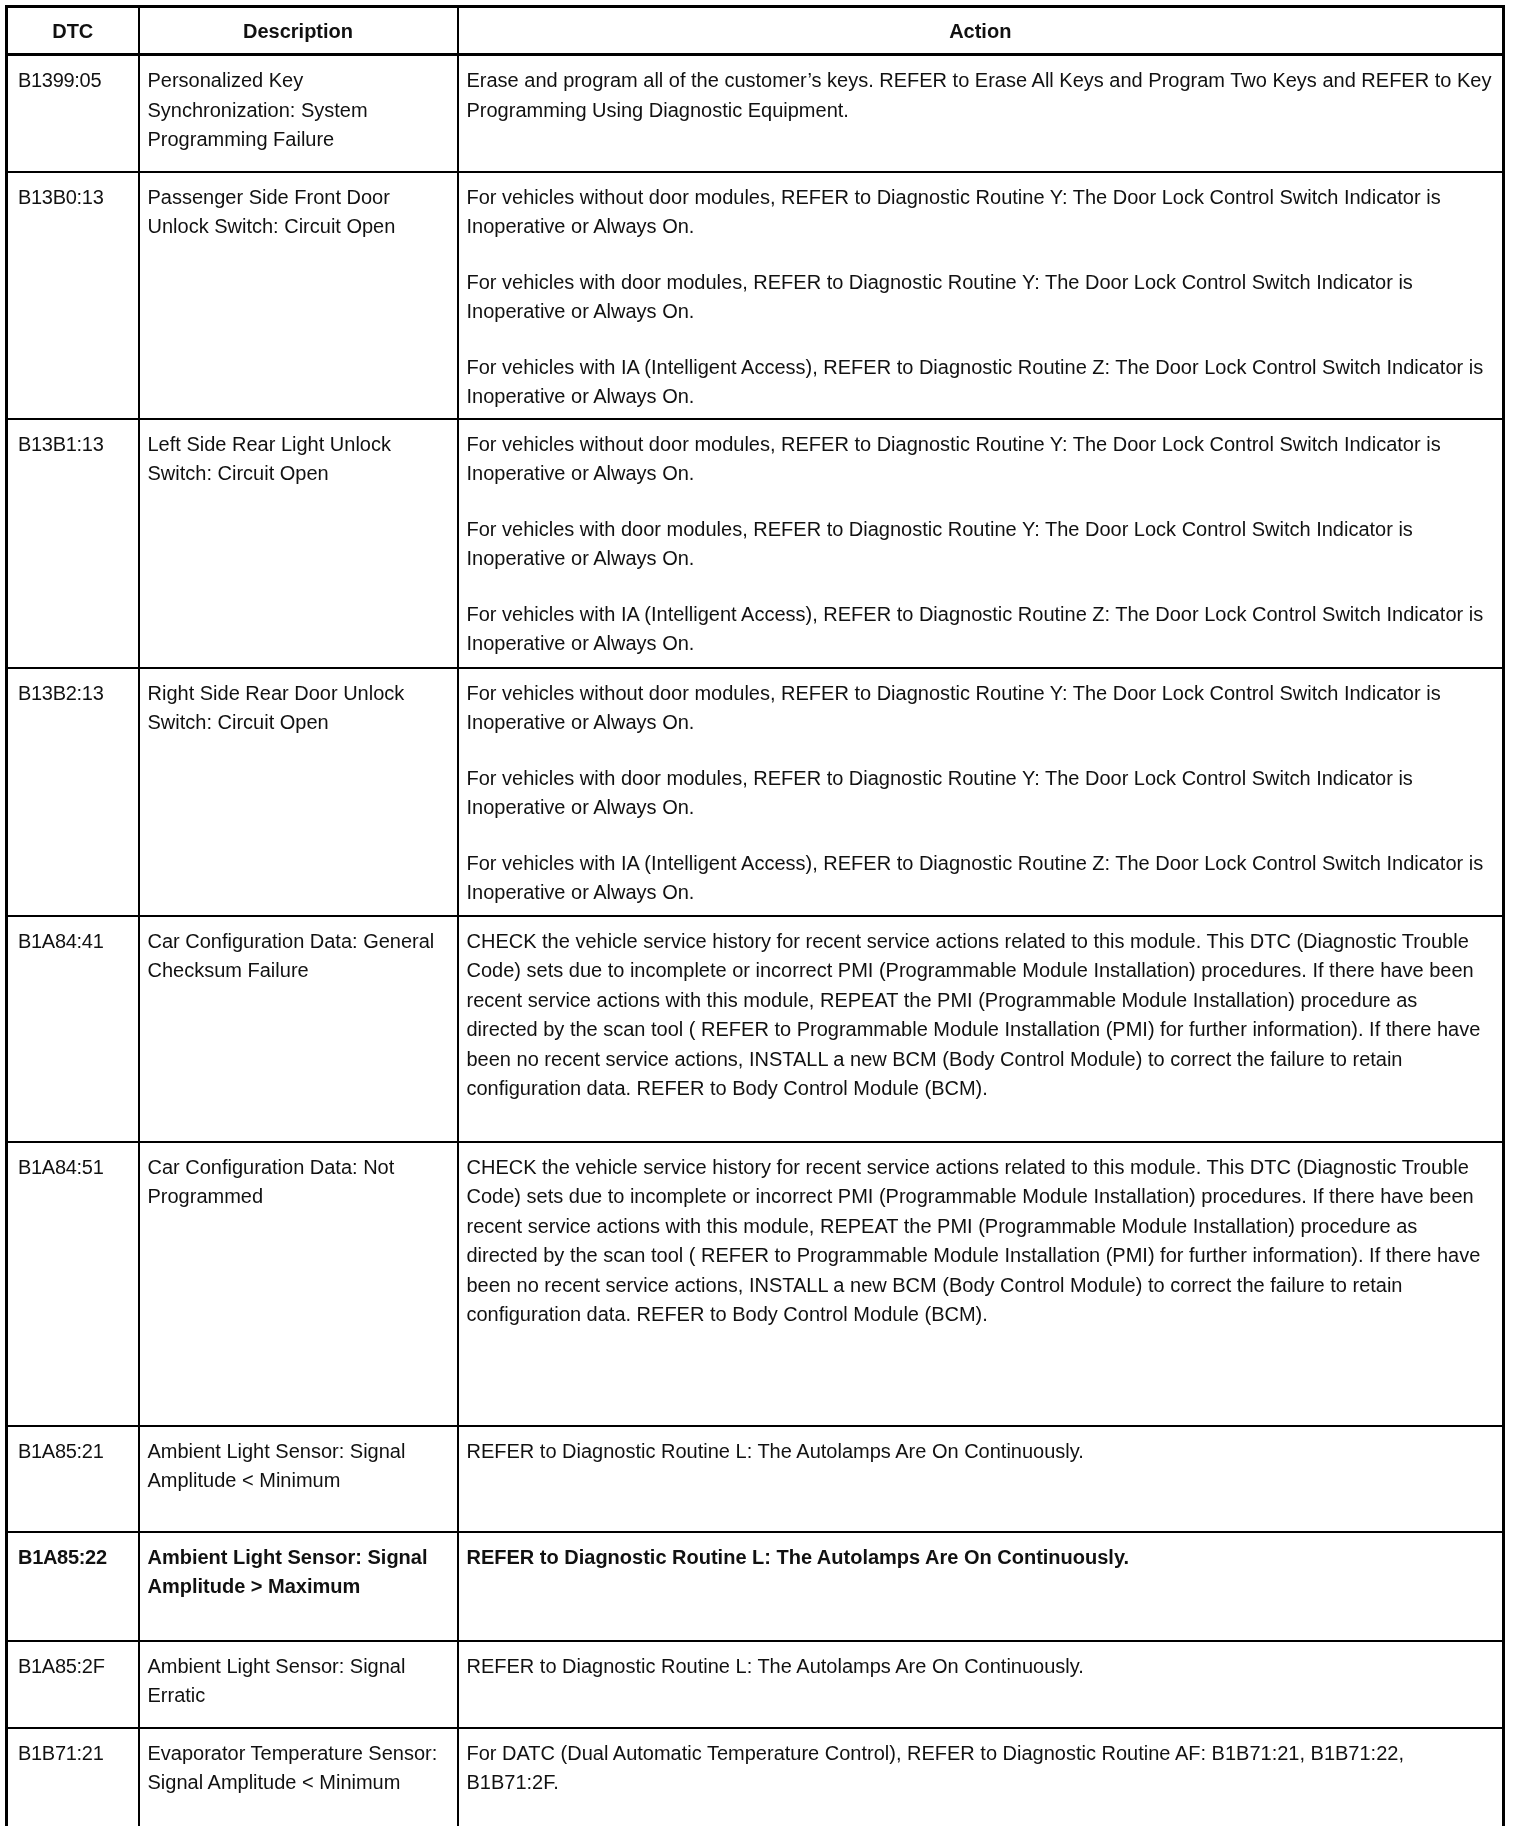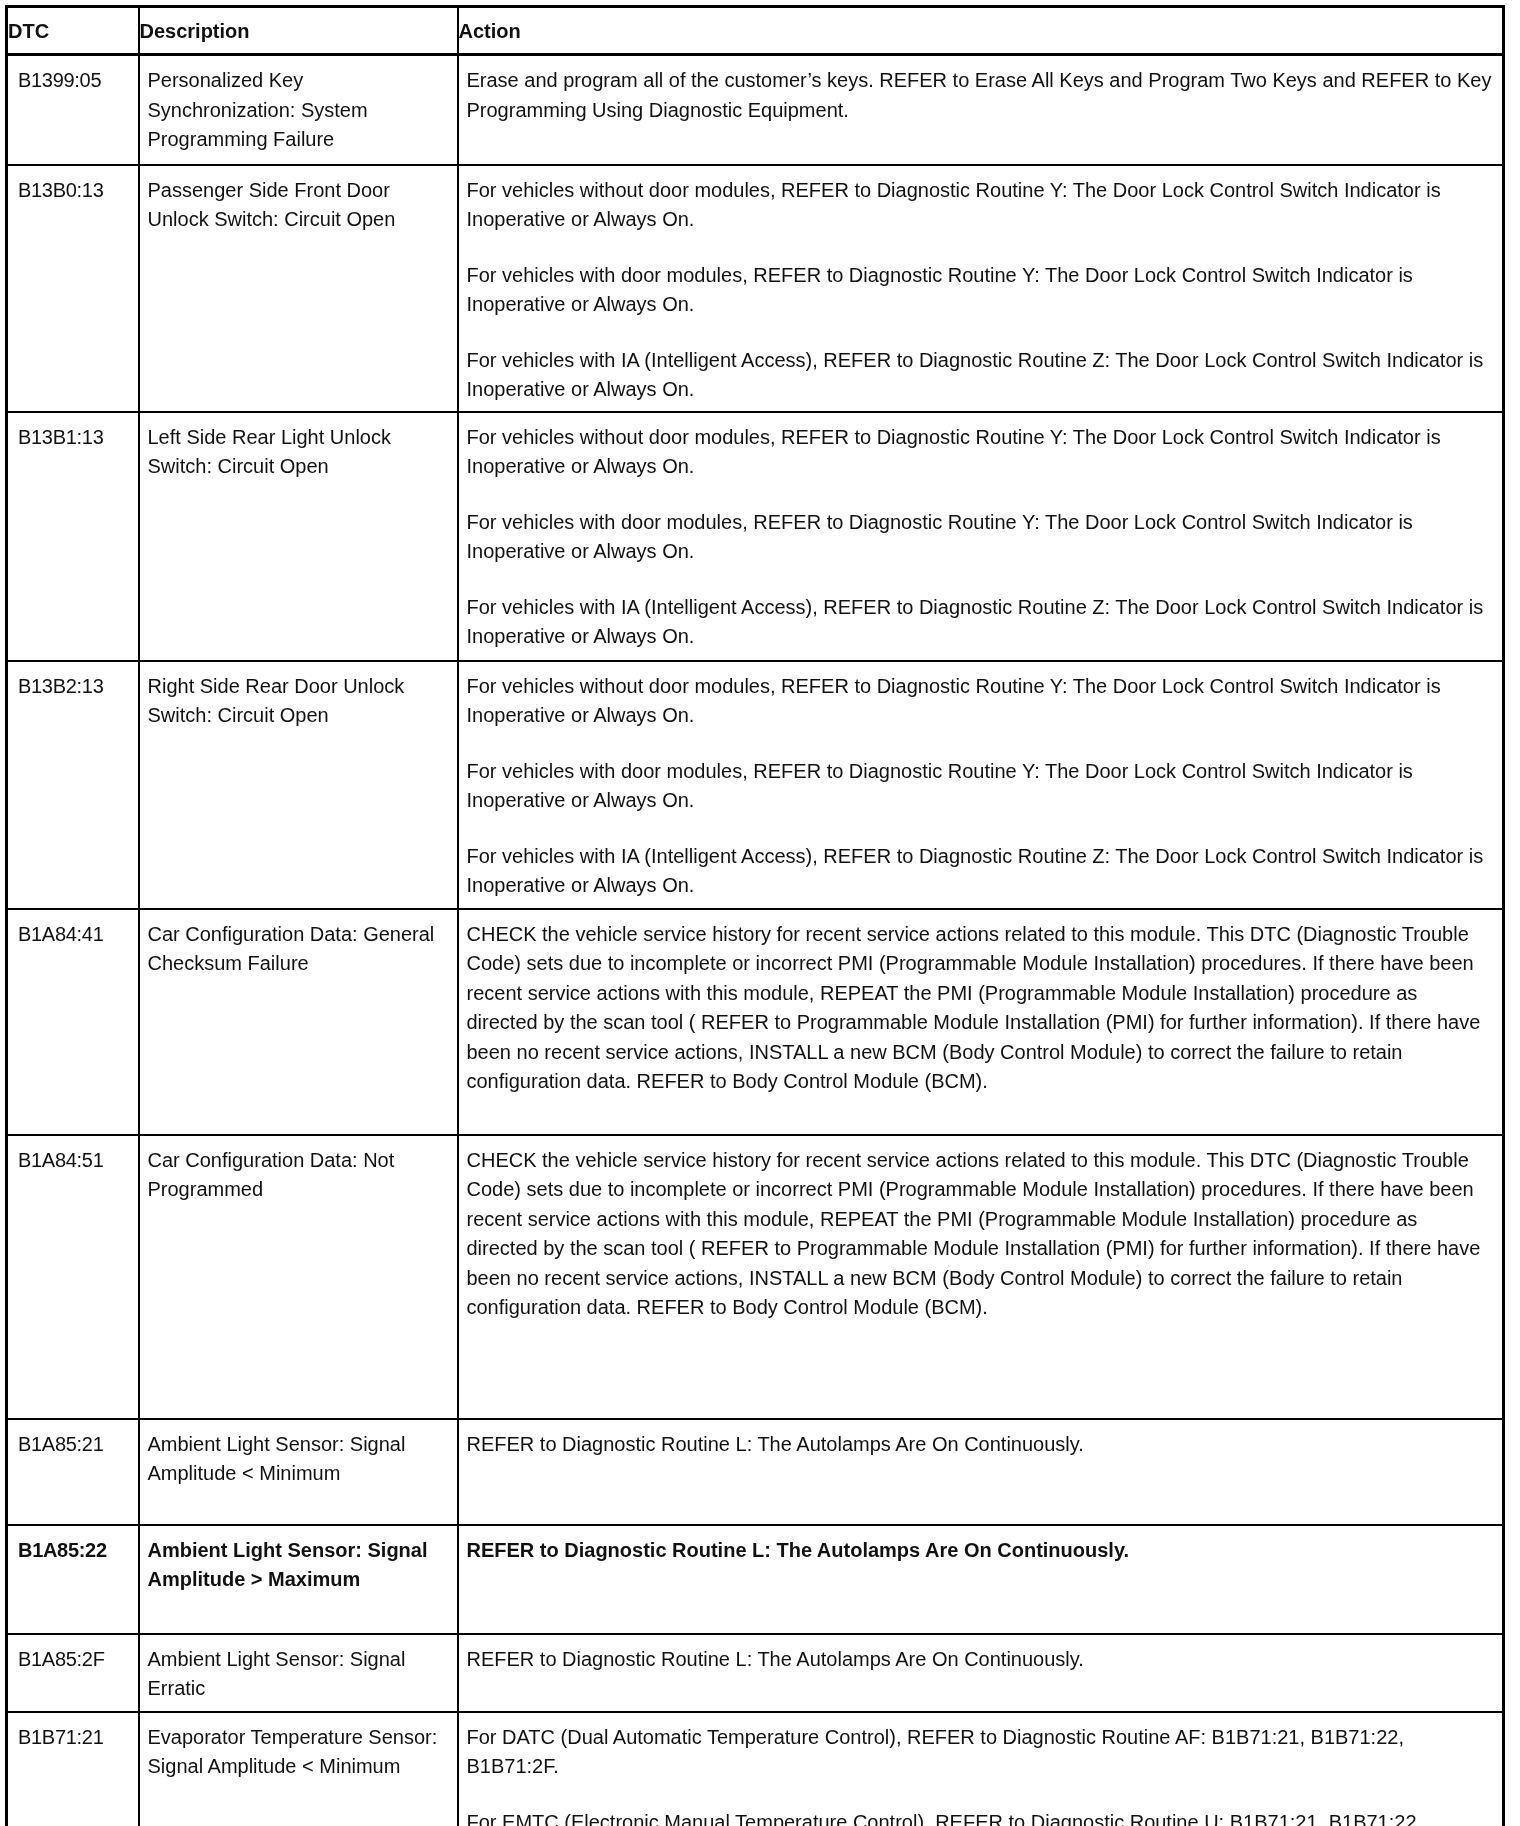--- a/index.html
+++ b/index.html
@@ -30,32 +30,33 @@
   #dtc-table th, #dtc-table td {
     border: 2px solid #000;
     vertical-align: top;
     text-align: left;
     font-size: 20px;
     line-height: 29.5px;
     padding: 0;
   }
   #dtc-table th {
     font-weight: bold;
+    text-align: center;
     height: 45px;
     vertical-align: middle;
     line-height: 24px;
     border-bottom-width: 3px;
   }
   #dtc-table td.dtc {
     padding: 10px 4px 0 10px;
     white-space: nowrap;
     letter-spacing: -0.3px;
   }
   #dtc-table td.desc {
-    padding: 10px 6px 0 8px;
+    padding: 10px 6px 16px 8px;
   }
   #dtc-table td.action {
     padding: 10px 10px 0 8px;
   }
   .para {
     margin: 0 0 26px 0;
   }
   .para:last-child {
     margin-bottom: 0;
   }

